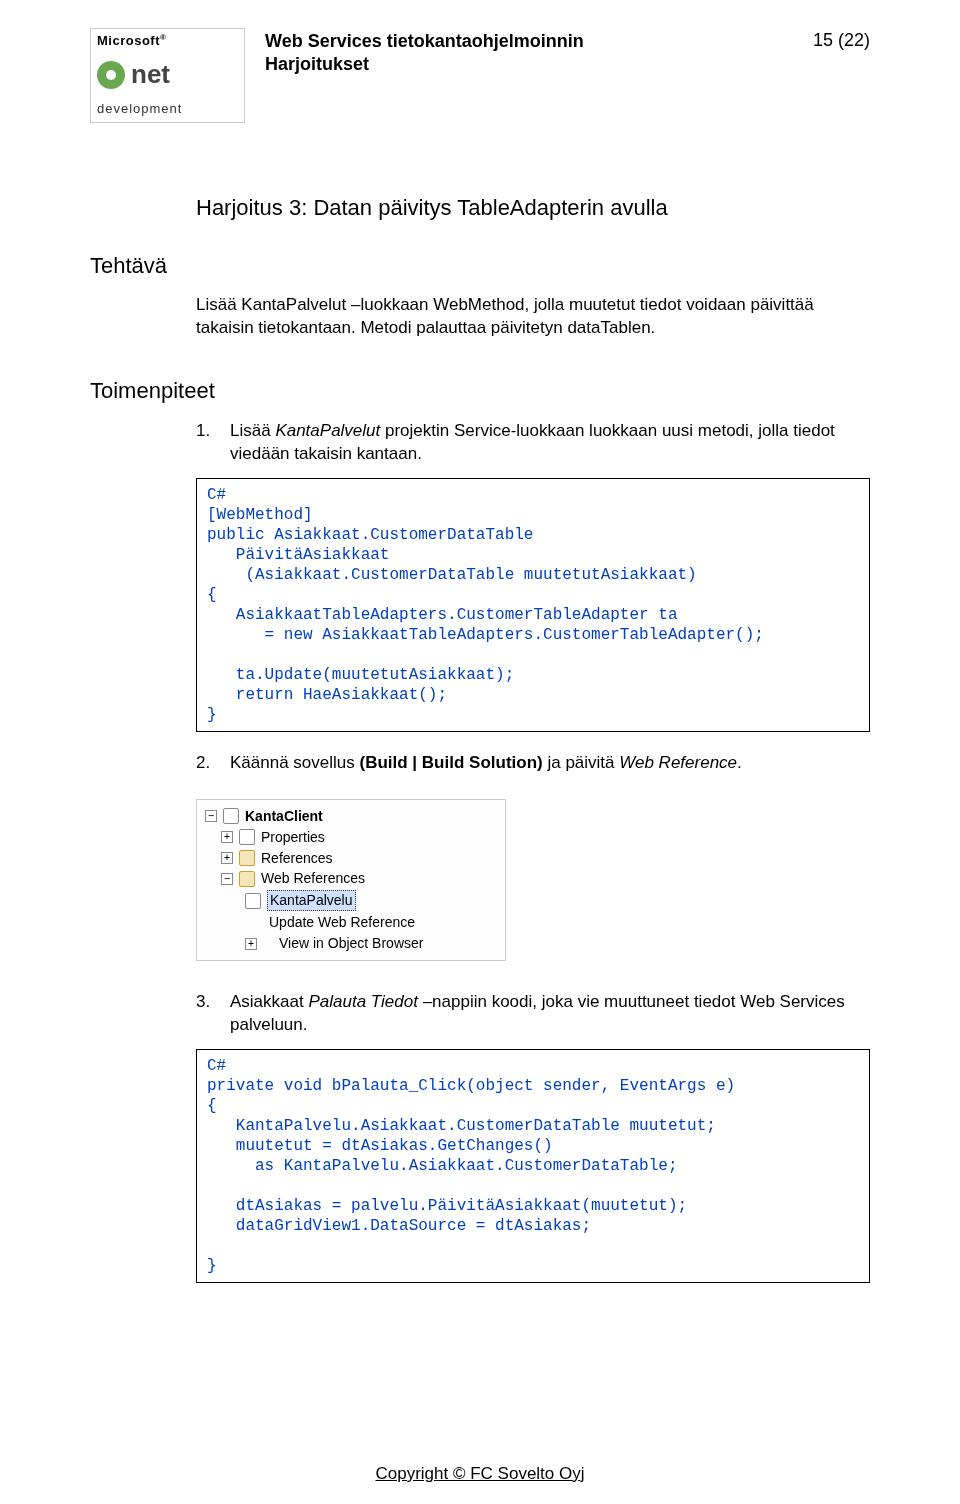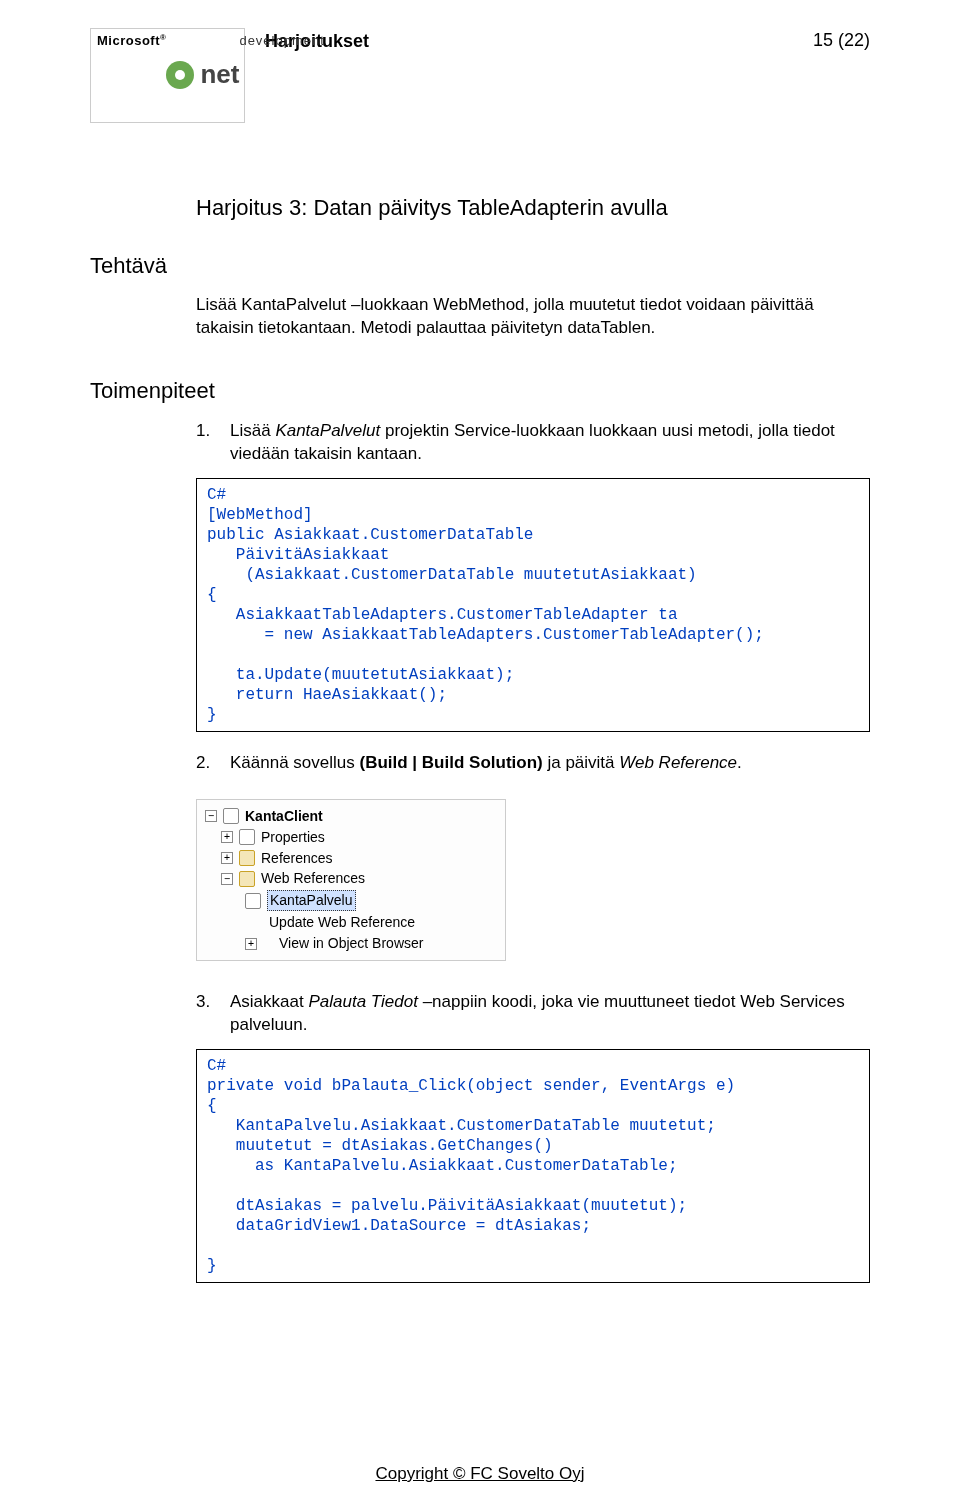--- a/index.html
+++ b/index.html
@@ -22,20 +22,21 @@
     align-items: flex-start;
     gap: 20px;
     margin-bottom: 70px;
   }
   .logo-box {
     width: 155px;
     height: 95px;
     border: 1px solid #ccc;
     position: relative;
     display:flex;
+    flex-direction:column;
     justify-content:space-between;
     padding:4px 6px 6px 6px;
     box-sizing:border-box;
   }
   .ms-text { font-size:13px; font-weight:bold; letter-spacing:0.5px; position:relative;}
   .ms-text sup{font-size:8px;}
   .net-row{display:flex;align-items:center;gap:6px;}
   .dot-circle{width:28px;height:28px;border-radius:50%;background:#6aa84f;display:flex;align-items:center;justify-content:center;}
   .dot-circle span{color:#6aa84f; background:#fff; width:10px;height:10px;border-radius:50%;display:block;}
   .net-text{font-size:26px;font-weight:bold;color:#444;}
@@ -125,20 +126,21 @@
       <div class="ms-text"><span>Microsoft</span><sup>®</sup></div>
       <div class="net-row">
         <div class="dot-circle">
             <span></span>
           </div>
         <div class="net-text">net</div>
       </div>
       <div class="dev-text">development</div>
     </div>
     <div class="header-center">
+      <div>Web Services tietokantaohjelmoinnin</div>
       <div>Harjoitukset</div>
     </div>
     <div class="header-right">15 (22)</div>
   </div>
 
   <div class="content">
 
     <div class="title-line">Harjoitus 3: Datan päivitys TableAdapterin avulla</div>
 
     <div class="sidelabel">Tehtävä</div>

